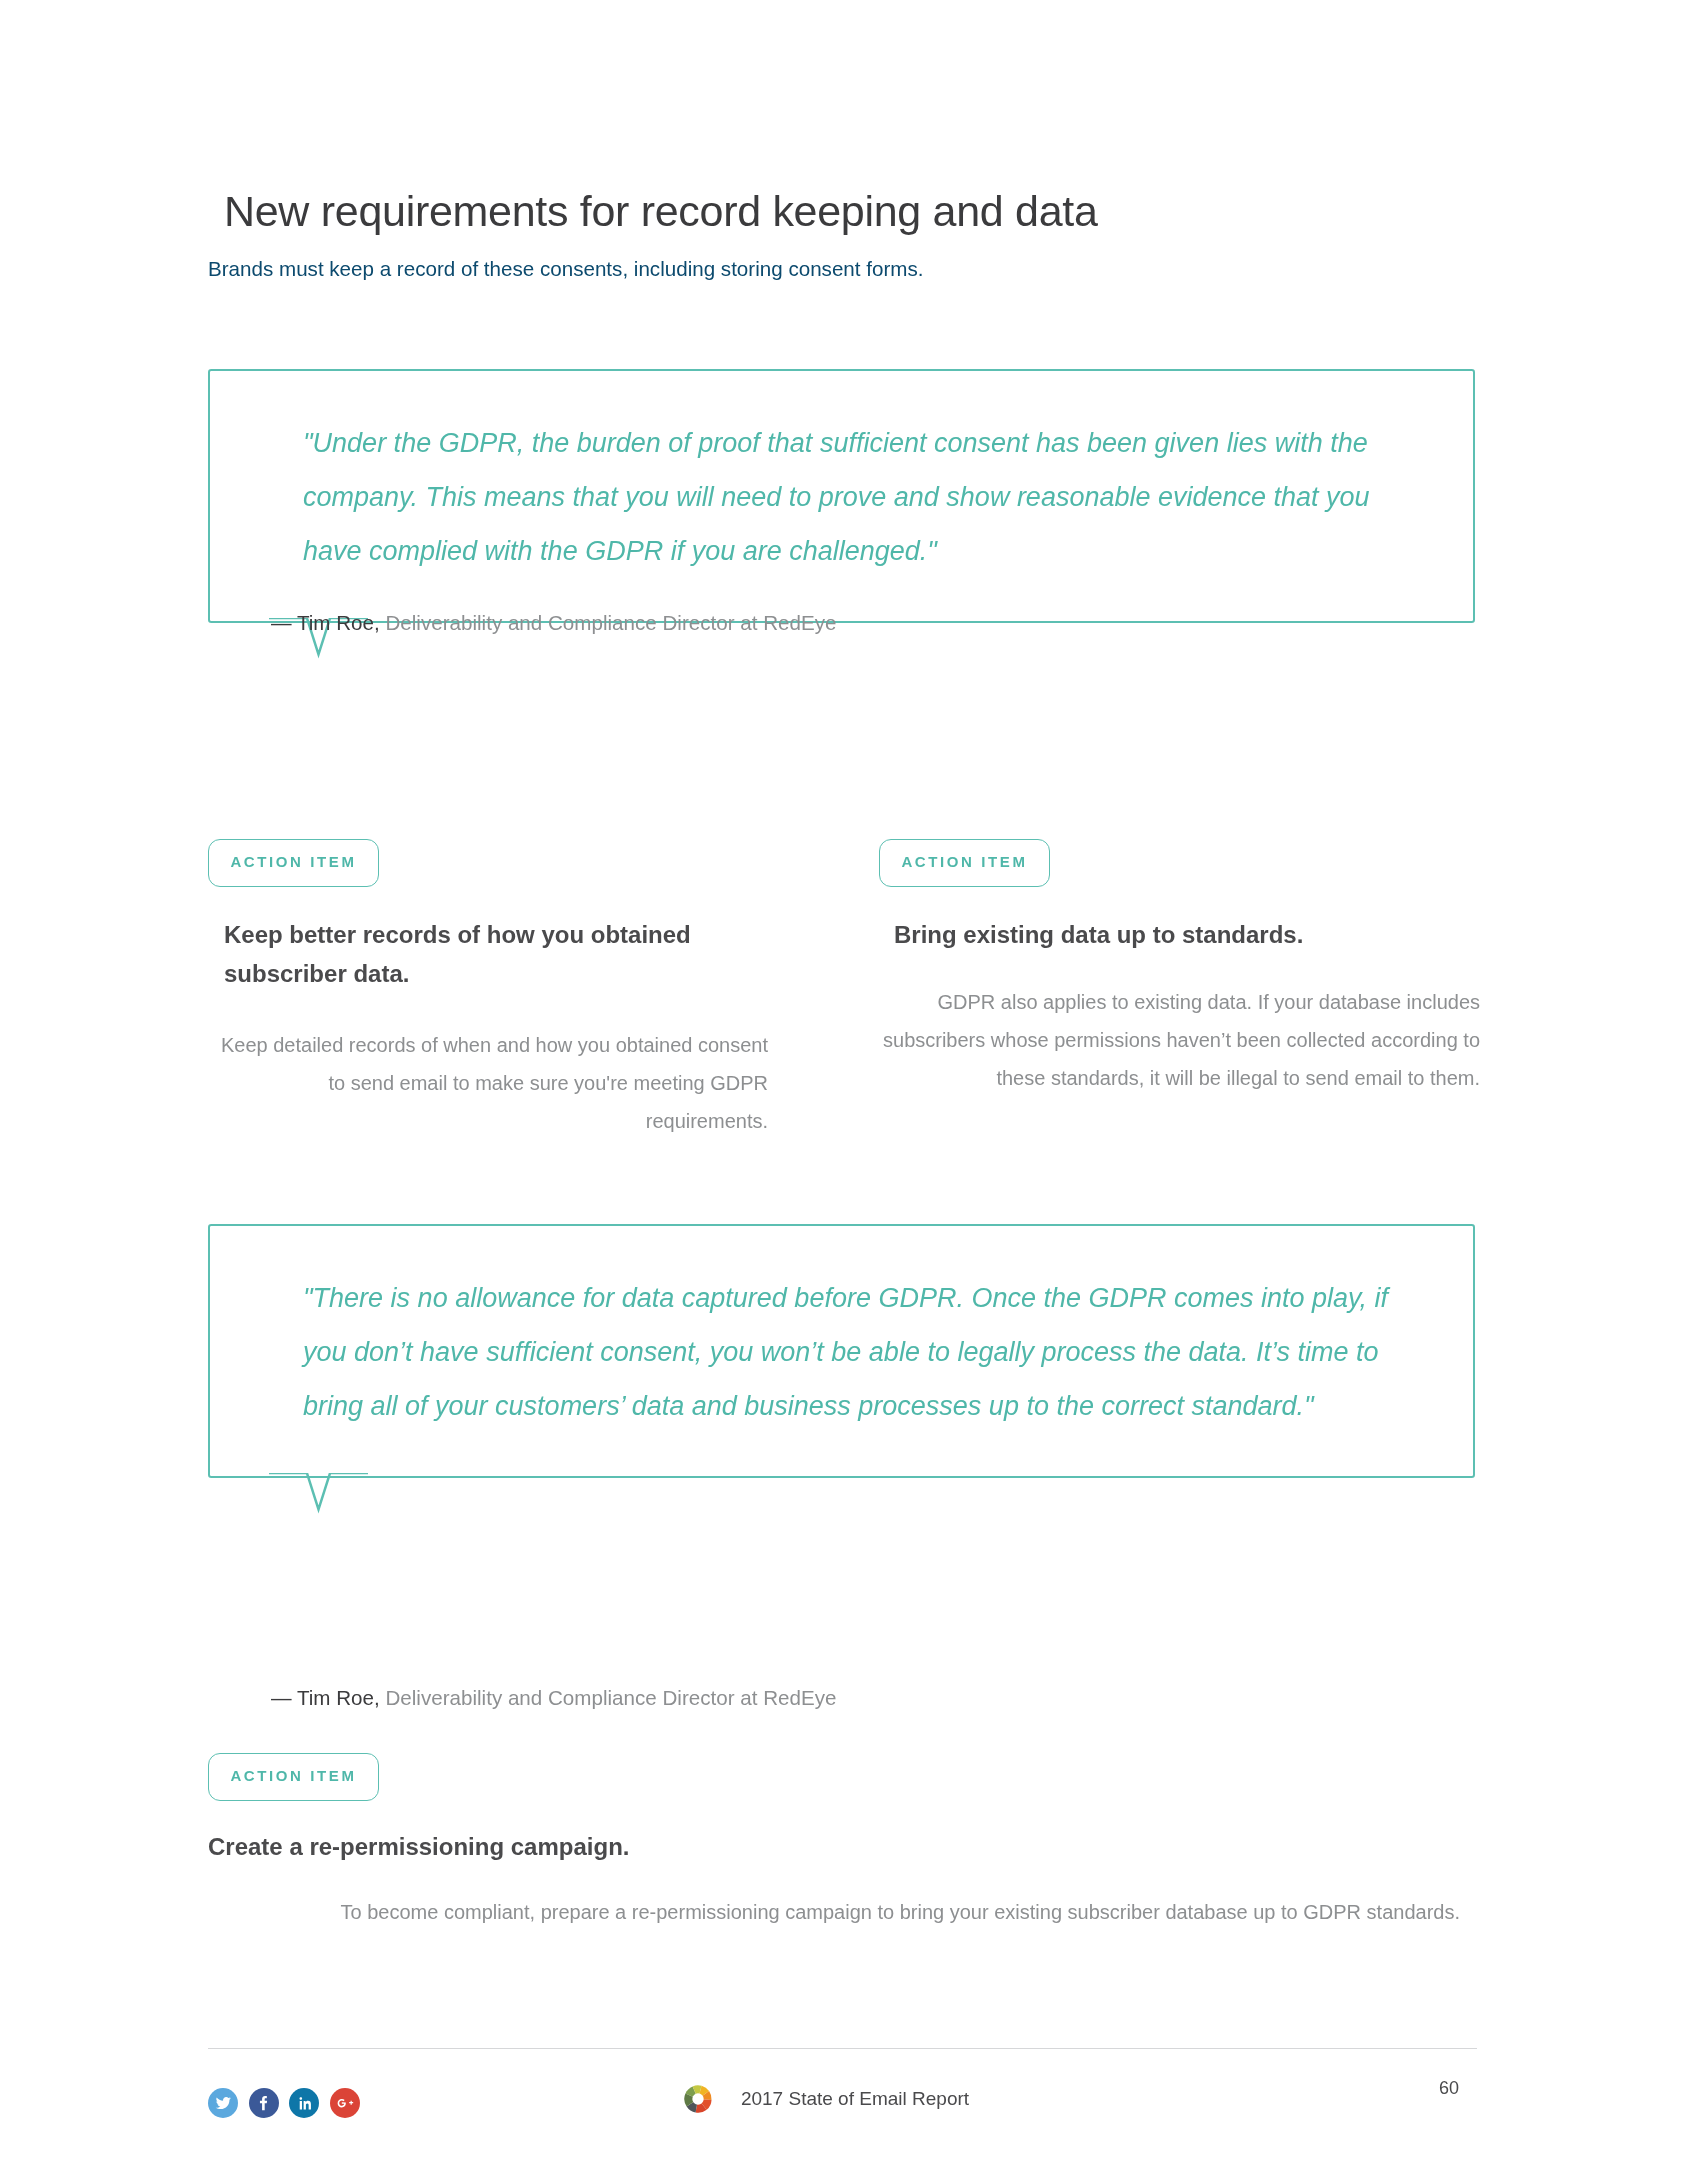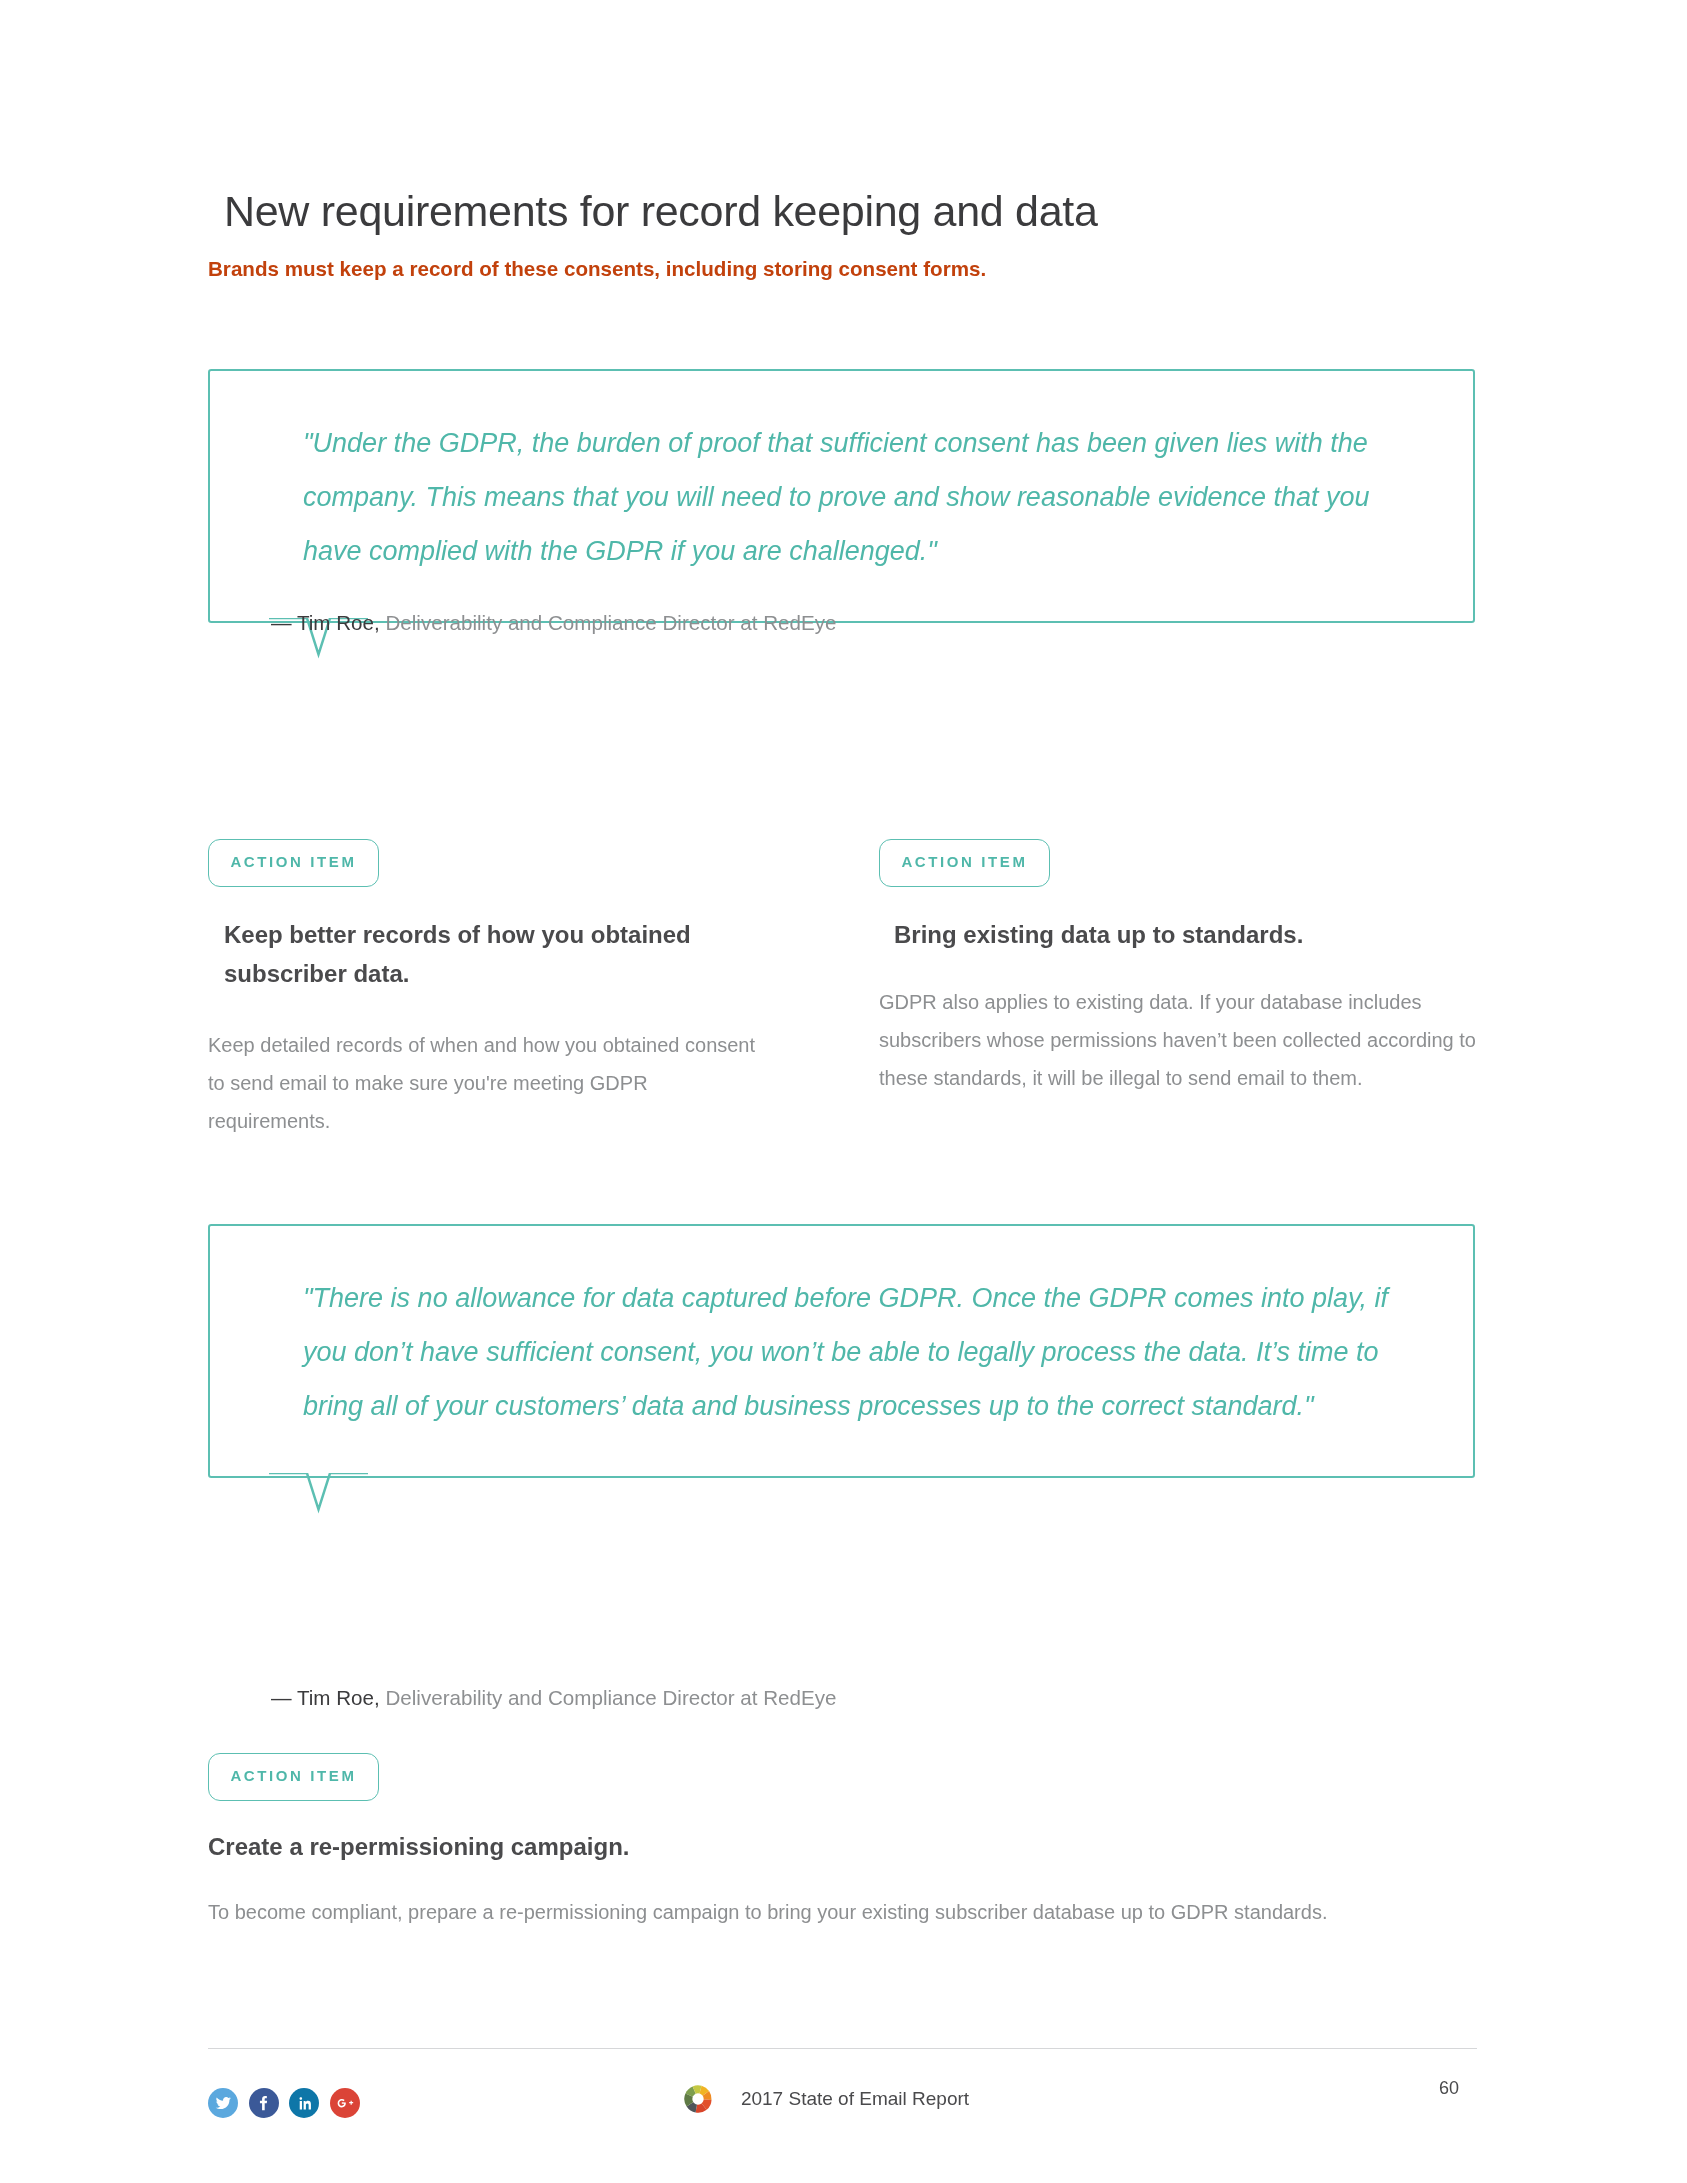--- a/index.html
+++ b/index.html
@@ -37,22 +37,22 @@
     color: #3b3b3d;
     letter-spacing: -0.3px;
     margin: 16px;
     position: absolute;
     top: 171px;
     left: 0;
     white-space: nowrap;
   }
   .page-subtitle {
     font-size: 20.6px;
-    font-weight: 700;
-    color: #c2410c;
+    font-weight: 400;
+    color: #0c4a6e;
     margin: 0;
     position: absolute;
     top: 257px;
     left: 0;
     white-space: nowrap;
   }
 
   
   .quote-box {
     position: absolute;
@@ -121,20 +121,21 @@
     font-weight: bold;
     color: #4a4a4c;
     margin: 0;
   }
   .ai-body {
     position: absolute;
     font-size: 20px;
     line-height: 38px;
     color: #8d8f91;
     margin: 0;
+    text-align: right;
   }
 
   
   .footer-rule {
     position: absolute;
     left: 208px;
     top: 2048px;
     width: 1269px;
     height: 0.8px;
     background: #d6d7d9;

